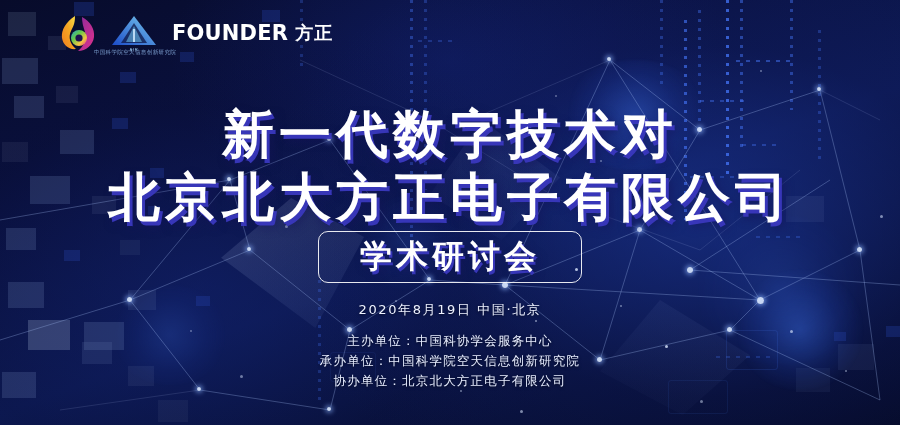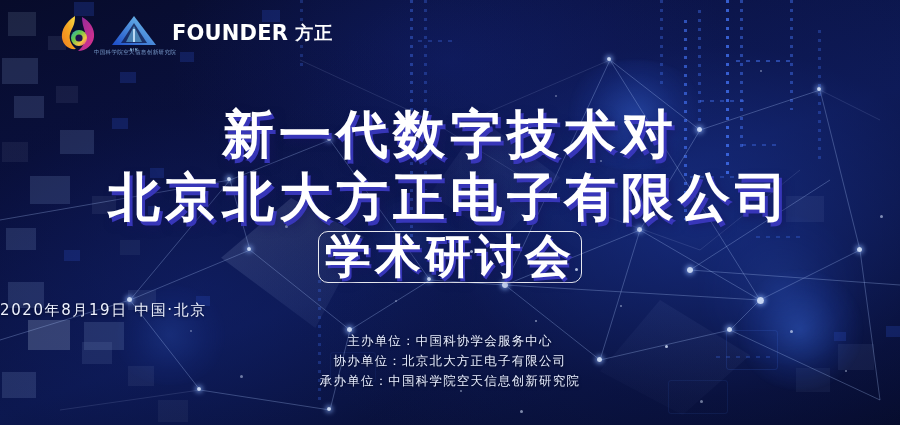--- a/index.html
+++ b/index.html
@@ -91,29 +91,29 @@
     position:absolute; top:231px; left:0; width:100%;
     display:flex; justify-content:center;
   }
   .subtitle-box {
     border:1.5px solid rgba(255,255,255,0.9);
     border-radius:10px;
     width:264px; height:52px;
     display:flex; align-items:center; justify-content:center;
   }
   .subtitle-text {
-    color:#ffffff; font-size:46px; font-weight:700; letter-spacing:4px;
+    color:#ffffff; font-size:32px; font-weight:700; letter-spacing:4px;
     font-family:"DejaVu Sans","Liberation Sans",sans-serif;
     text-shadow:2px 3px 0 rgba(58,56,190,0.95), 4px 5px 9px rgba(20,20,90,0.65);
     white-space:nowrap; line-height:1; margin-bottom:2px;
   }
 
   .datetime {
-    position:absolute; top:301px; width:100%; text-align:left;
-    color:#eef2ff; font-size:15px; letter-spacing:1.6px;
+    position:absolute; top:301px; width:100%; text-align:center;
+    color:#eef2ff; font-size:13px; letter-spacing:1.6px;
     font-family:"DejaVu Sans","Liberation Sans",sans-serif;
     text-shadow:0 1px 3px rgba(0,0,0,0.55);
   }
 
   .orgs {
     position:absolute; top:333px; left:0; width:100%;
     display:flex; flex-direction:column; align-items:center; gap:3px;
   }
   .org-line {
     color:#e8eeff; font-size:12.5px; letter-spacing:1.2px;
@@ -343,18 +343,18 @@
     <div class="subtitle-wrap">
       <div class="subtitle-box">
         <span class="subtitle-text">学术研讨会</span>
       </div>
     </div>
 
     <div class="datetime">2020年8月19日  中国·北京</div>
 
     <div class="orgs">
       <div class="org-line">主办单位：中国科协学会服务中心</div>
+      <div class="org-line">承办单位：中国科学院空天信息创新研究院</div>
       <div class="org-line">协办单位：北京北大方正电子有限公司</div>
-      <div class="org-line">承办单位：中国科学院空天信息创新研究院</div>
     </div>
 
   </div>
 </div>
 
 </body></html>

